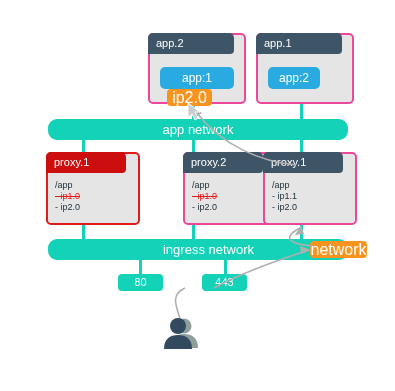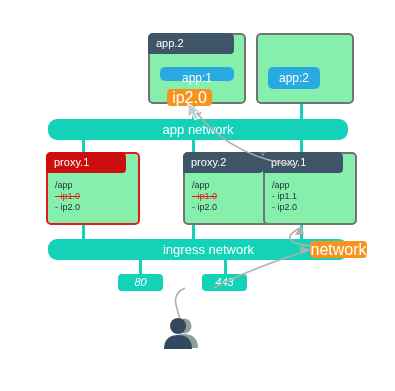--- a/index.html
+++ b/index.html
@@ -6,21 +6,21 @@
   body{
     width:395px;height:391px;position:relative;overflow:hidden;
     font-family:"Liberation Sans","DejaVu Sans",sans-serif;
     -webkit-font-smoothing:antialiased;
   }
   .canvas{position:absolute;inset:0;}
 
   
   .box{
     position:absolute;box-sizing:border-box;
-    background:#86efac;border:2px solid #737373;border-radius:5px;
+    background:#e5e5e5;border:2px solid #ec4899;border-radius:5px;
   }
   .box.red{border-color:#E01B1B;}
   .box-head{
     position:absolute;left:-2px;top:-2px;
     height:21px;box-sizing:border-box;
     background:#3E5567;border-radius:5px 5px 4px 0;
     color:#ffffff;font-size:11px;line-height:21px;
     padding:0 8px;white-space:nowrap;
   }
   .box-head.red{background:#CC0E0E;}
@@ -49,21 +49,20 @@
     color:#ffffff;font-size:13px;
     display:flex;align-items:center;justify-content:center;
   }
 
   
   .chip-port{
     position:absolute;box-sizing:border-box;
     background:#14D2B8;border-radius:4px;
     color:#ffffff;font-size:11px;line-height:17px;
     text-align:center;
-    font-style:italic;
   }
 
   
   .conn{position:absolute;background:#14D2B8;width:3px;}
 
   
   .routes{
     position:absolute;left:7px;top:5px;right:4px;
     font-size:9px;line-height:11px;color:#22313C;
   }
@@ -89,26 +88,27 @@
   <div class="conn" style="left:300px;top:139px;height:14px;"></div>
   <div class="conn" style="left:82px;top:225px;height:14px;"></div>
   <div class="conn" style="left:192px;top:225px;height:14px;"></div>
   <div class="conn" style="left:300px;top:225px;height:14px;"></div>
   <div class="conn" style="left:139px;top:259px;height:15px;"></div>
   <div class="conn" style="left:224px;top:259px;height:15px;"></div>
 
   <div class="box" style="left:148px;top:33px;width:98px;height:71px;">
     <div class="box-head" style="width:86px;">app.2</div>
     <div class="box-body">
-      <div class="chip-app" style="left:10px;top:11px;width:74px;height:14px;">app:1</div>
+      <div class="chip-app" style="left:10px;top:11px;width:74px;height:22px;">app:1</div>
     </div>
   </div>
   <div class="chip-ip" style="left:167px;top:89px;width:45px;height:17px;">ip2.0</div>
 
   <div class="box" style="left:256px;top:33px;width:98px;height:71px;">
+    <div class="box-head" style="width:86px;">app.1</div>
     <div class="box-body">
       <div class="chip-app" style="left:10px;top:11px;width:52px;height:22px;">app:2</div>
     </div>
   </div>
   <div class="chip-ip" style="left:276px;top:89px;width:45px;height:17px;margin-top:30px;">ip1.1</div>
 
   <div class="netbar" style="left:48px;top:119px;width:300px;height:21px;">app network</div>
 
   <div class="box red" style="left:46px;top:152px;width:94px;height:73px;">
     <div class="box-head red" style="width:80px;">proxy.1</div>

